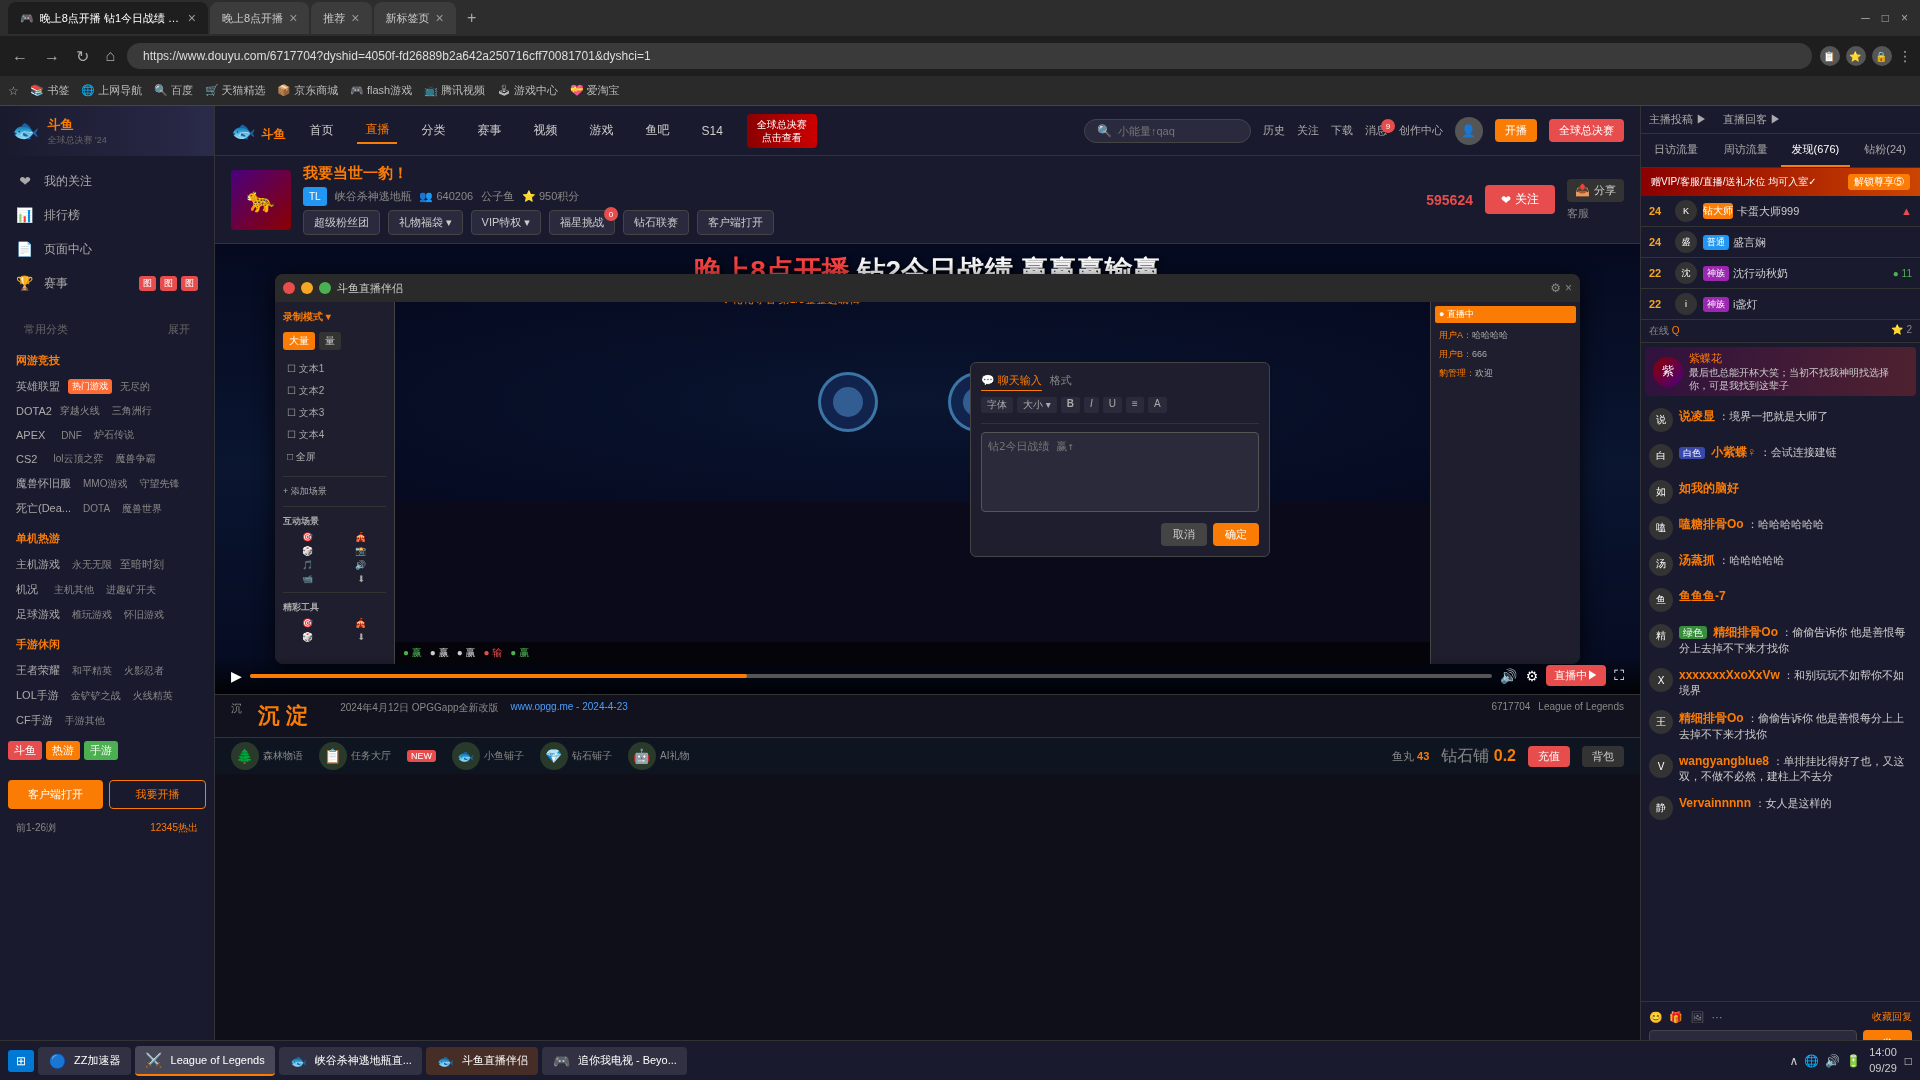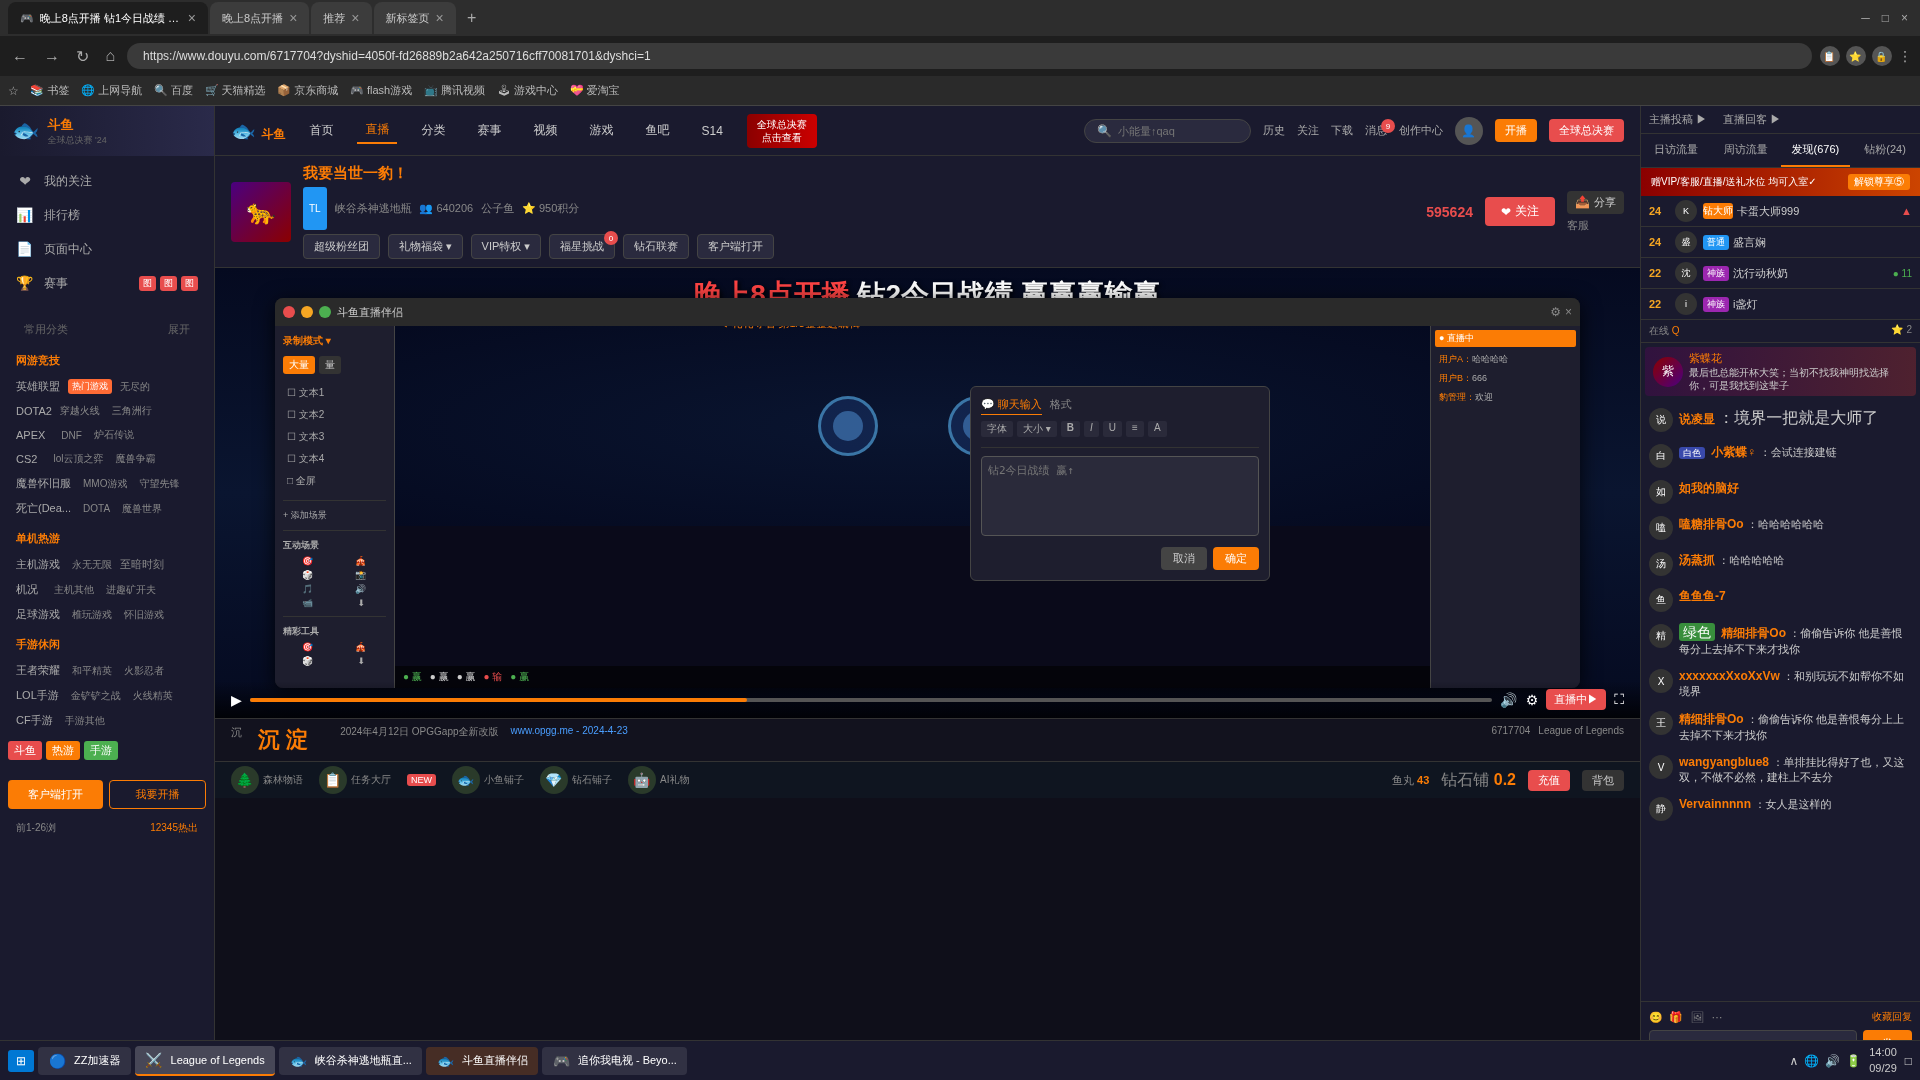--- a/index.html
+++ b/index.html
@@ -58,21 +58,21 @@
     .header-icon { color: #aaa; cursor: pointer; font-size: 14px; text-align: center; }
     .tournament-btn { background: linear-gradient(90deg, #8b0000, #cc0000); color: #fff; border: none; border-radius: 4px; padding: 4px 10px; font-size: 11px; cursor: pointer; }
 
     
     .streamer-section { background: #1a1a2e; padding: 8px 16px; display: flex; align-items: center; gap: 12px; border-bottom: 1px solid #333; }
     .streamer-avatar { width: 60px; height: 60px; border-radius: 4px; background: #333; overflow: hidden; display: flex; align-items: center; justify-content: center; }
     .avatar-img { width: 100%; height: 100%; object-fit: cover; background: linear-gradient(135deg, #4a0080, #8b0000); display: flex; align-items: center; justify-content: center; color: #fff; font-size: 20px; }
     .streamer-info { flex: 1; }
     .streamer-title { color: #fb7c05; font-size: 15px; font-weight: bold; margin-bottom: 4px; }
     .streamer-meta { display: flex; align-items: center; gap: 8px; margin-bottom: 4px; }
-    .meta-badge { background: #e84d4d; color: #fff; border-radius: 3px; padding: 16px 6px; font-size: 10px; }
+    .meta-badge { background: #e84d4d; color: #fff; border-radius: 3px; padding: 4px 6px; font-size: 10px; }
     .meta-badge.tl { background: #2196f3; }
     .follow-btn { background: #e84d4d; color: #fff; border: none; border-radius: 4px; padding: 6px 16px; font-size: 12px; cursor: pointer; display: flex; align-items: center; gap: 4px; }
     .action-btn { background: #2a2a3e; border: 1px solid #444; color: #ccc; border-radius: 4px; padding: 4px 10px; font-size: 11px; cursor: pointer; }
     .view-count { color: #e84d4d; font-size: 14px; font-weight: bold; }
 
     
     .video-area { position: relative; background: #000; width: 100%; }
     .video-thumbnail { width: 100%; height: 450px; background: linear-gradient(135deg, #0d1117, #1a2a1a); position: relative; overflow: hidden; display: flex; align-items: center; justify-content: center; }
     .video-title-overlay { position: absolute; top: 8px; left: 0; right: 0; text-align: center; color: #ff4444; font-size: 28px; font-weight: bold; text-shadow: 2px 2px 4px #000; z-index: 10; font-family: 'Microsoft YaHei', sans-serif; }
     .floating-window { position: absolute; top: 30px; left: 60px; right: 60px; bottom: 30px; background: rgba(30,30,30,0.95); border-radius: 8px; box-shadow: 0 4px 20px rgba(0,0,0,0.8); z-index: 20; overflow: hidden; }
@@ -658,21 +658,21 @@
             <div style="color:#ccc;font-size:10px;line-height:1.3;">最后也总能开杯大笑；当初不找我神明找选择你，可是我找到这辈子</div>
           </div>
         </div>
       </div>
 
       <div class="chat-list">
         <div class="chat-entry">
           <div class="chat-avatar-small">说</div>
           <div>
             <span class="chat-username">说凌显</span>
-            <span style="color:#ccc;font-size:16px;">：<span>境界一把就是大师了</span></span>
+            <span style="color:#ccc;font-size:11px;">：<span>境界一把就是大师了</span></span>
           </div>
         </div>
         <div class="chat-entry">
           <div class="chat-avatar-small">白</div>
           <div>
             <span style="background:#3949ab;color:#fff;border-radius:3px;padding:1px 4px;font-size:9px;margin-right:3px;">白色</span>
             <span class="chat-username">小紫蝶♀</span>
             <span style="color:#ccc;font-size:11px;">：<span>会试连接建链</span></span>
           </div>
         </div>
@@ -698,21 +698,21 @@
         </div>
         <div class="chat-entry">
           <div class="chat-avatar-small">鱼</div>
           <div>
             <span class="chat-username">鱼鱼鱼-7</span>
           </div>
         </div>
         <div class="chat-entry">
           <div class="chat-avatar-small">精</div>
           <div>
-            <span style="background:#388e3c;color:#fff;border-radius:3px;padding:1px 4px;font-size:14px;margin-right:3px;">绿色</span>
+            <span style="background:#388e3c;color:#fff;border-radius:3px;padding:1px 4px;font-size:10px;margin-right:3px;">绿色</span>
             <span class="chat-username">精细排骨Oo</span>
             <span style="color:#ccc;font-size:11px;">：<span>偷偷告诉你 他是善恨每分上去掉不下来才找你</span></span>
           </div>
         </div>
         <div class="chat-entry">
           <div class="chat-avatar-small">X</div>
           <div>
             <span class="chat-username">xxxxxxxXxoXxVw</span>
             <span style="color:#ccc;font-size:11px;">：<span>和别玩玩不如帮你不如境界</span></span>
           </div>

